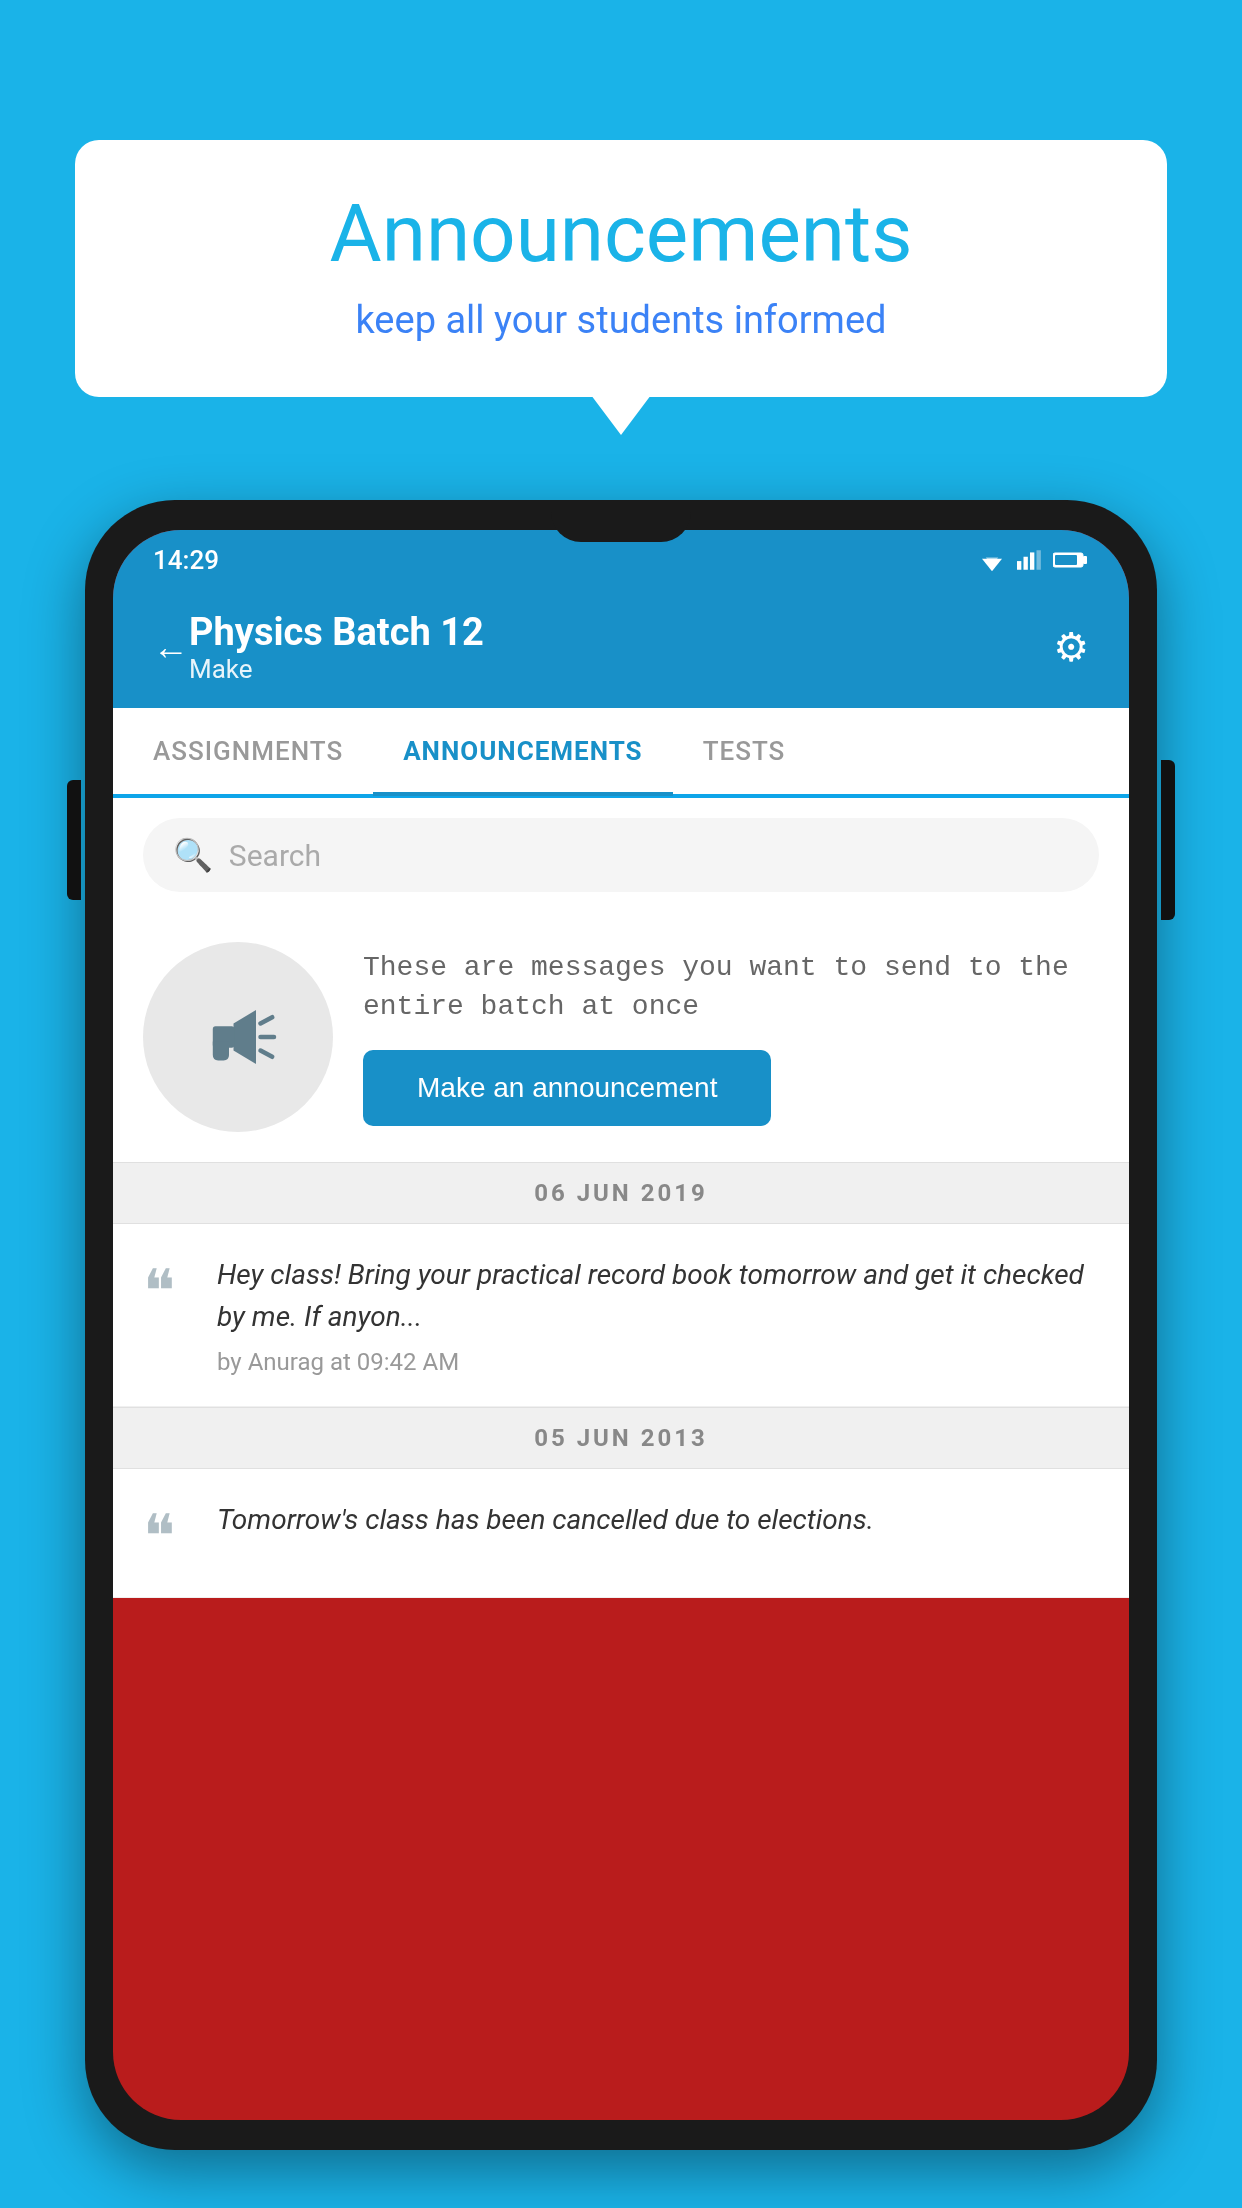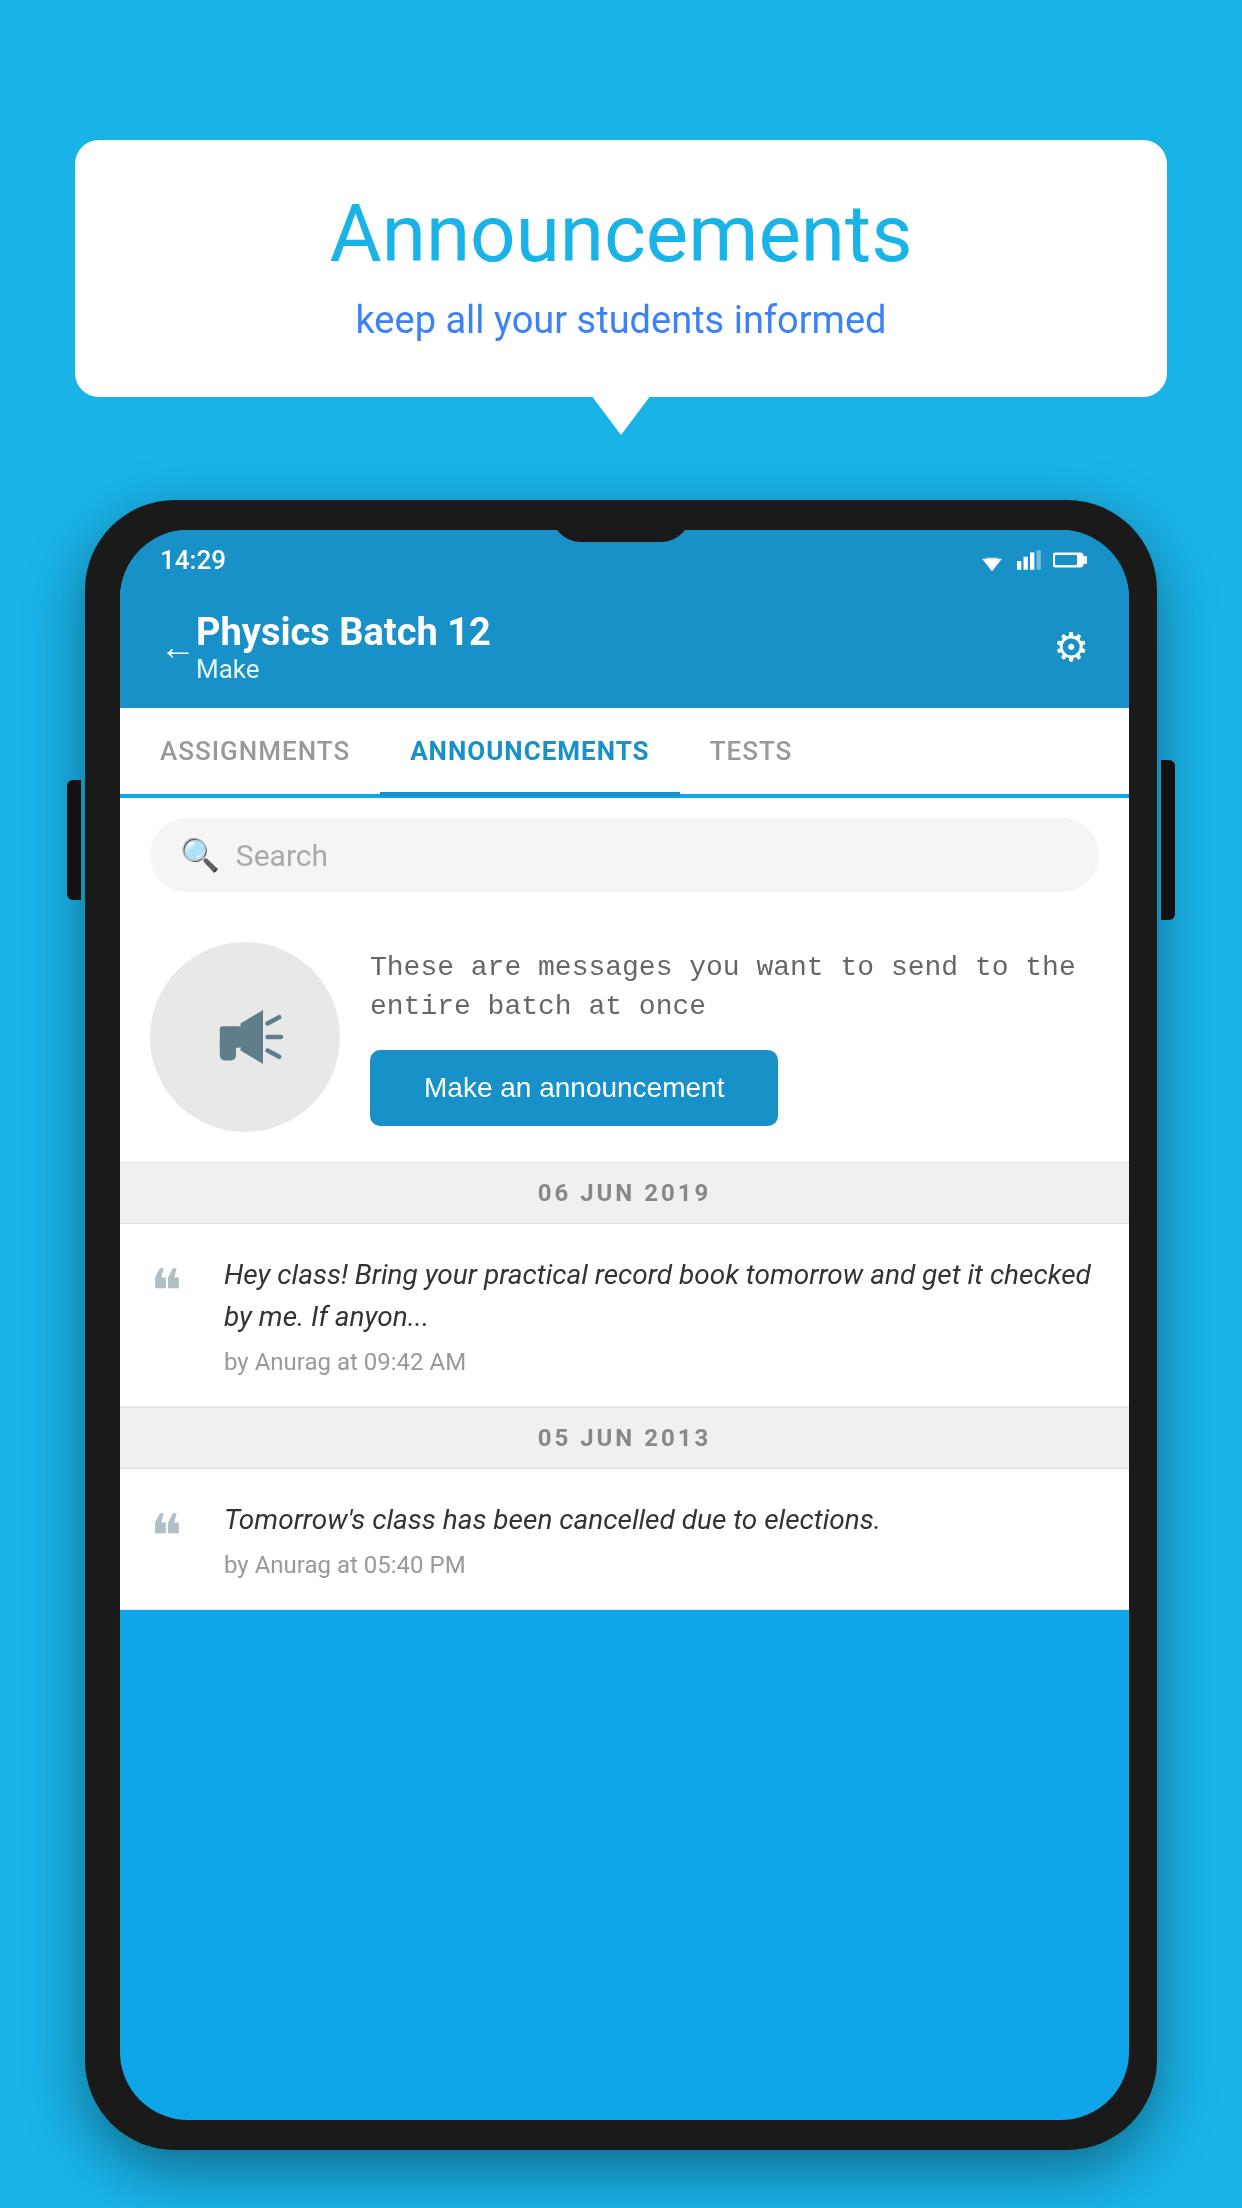--- a/index.html
+++ b/index.html
@@ -103,22 +103,21 @@
     }
 
     .phone-screen {
       position: absolute;
       top: 30px;
       left: 28px;
       right: 28px;
       bottom: 30px;
       border-radius: 68px;
       overflow: hidden;
-      background: #0ea5e9;
-      margin-left: 7px;
+      background: #b91c1c;
     }
 
     
     .notch {
       position: absolute;
       top: 0;
       left: 50%;
       transform: translateX(-50%);
       width: 140px;
       height: 42px;
@@ -449,19 +448,18 @@
             <div class="announcement-meta">by Anurag at 09:42 AM</div>
           </div>
         </div>
 
         <div class="date-divider">05  JUN  2013</div>
 
         <div class="announcement-item">
           <div class="quote-icon">❝</div>
           <div class="announcement-content">
             <div class="announcement-text">Tomorrow's class has been cancelled due to elections.</div>
-            <div class="announcement-meta">by Anurag at 05:40 PM</div>
           </div>
         </div>
       </div>
     </div>
   </div>
 </div>
 
 </body></html>

